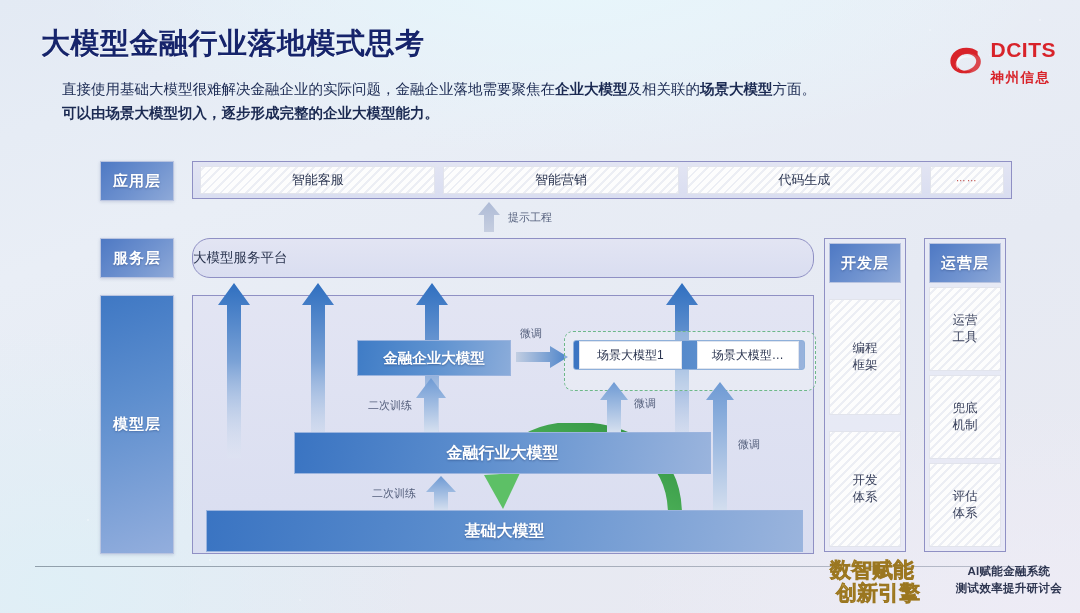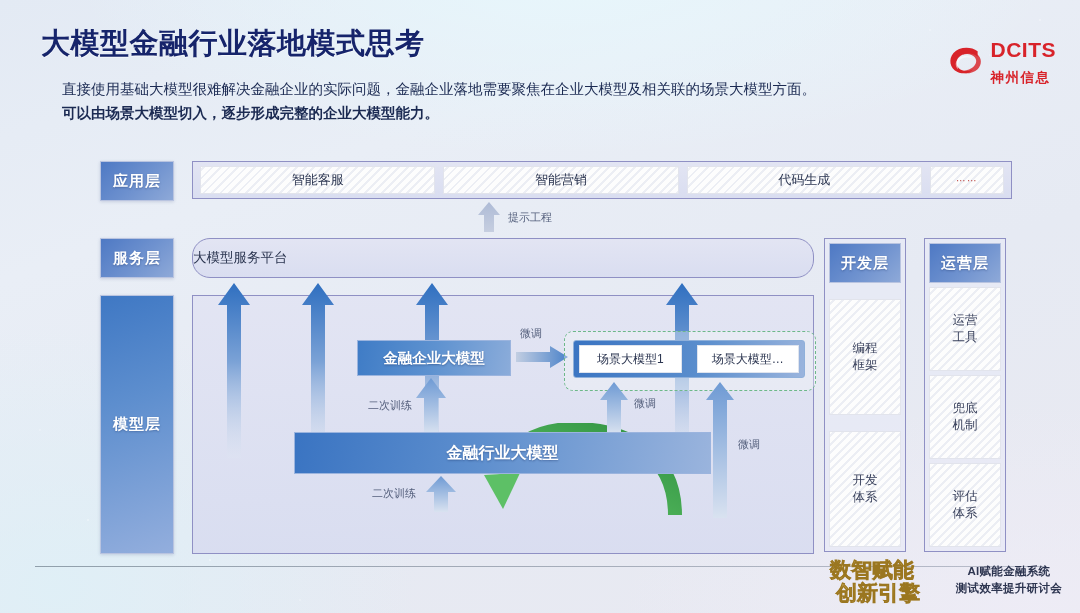--- a/index.html
+++ b/index.html
@@ -37,21 +37,21 @@
     position:absolute;left:41px;top:24px;
     font-size:29px;font-weight:bold;letter-spacing:.5px;
     color:#16246b;
     text-shadow:0 1px 0 rgba(255,255,255,.6);
     white-space:nowrap;
   }
   .subtitle{
     position:absolute;left:62px;top:77px;width:940px;
     font-size:14.5px;line-height:24px;color:#1b2a52;white-space:nowrap;
   }
-  .subtitle .b{font-weight:normal;}
+  .subtitle .b{font-weight:bold;}
   .subtitle .l2{font-weight:bold;display:block;}
 
   
   .logo{position:absolute;right:24px;top:39px;display:flex;align-items:center;gap:7px;}
   .logo-mark{width:36px;height:34px;flex:0 0 auto;}
   .logo-txt{line-height:1;}
   .logo-en{font-size:21px;font-weight:bold;color:#d8232a;letter-spacing:.5px;font-family:"Liberation Sans",sans-serif;}
   .logo-cn{font-size:13.5px;font-weight:bold;color:#d8232a;letter-spacing:1.5px;margin-top:11px;}
 
   
@@ -106,21 +106,21 @@
   .box-base{left:190px;top:360px;width:595px;height:40px;font-size:16px;
     background:linear-gradient(100deg,#3a74c2 0%,#5e8fce 45%,#9ab4dd 100%);
     border:1px solid #9bb4de;}
 
   
   .scene-dash{
     position:absolute;left:548px;top:181px;width:250px;height:58px;
     border:1px dashed #6db88a;border-radius:9px;background:rgba(247,250,250,.35);
   }
   .scene-inner{
-    position:absolute;left:557px;top:190px;width:232px;height:38px;
+    position:absolute;left:557px;top:190px;width:232px;height:30px;
     background:linear-gradient(100deg,#3a74c2 0%,#5b8ecd 55%,#9ab4dd 100%);
     border:1px solid #8fb0da;border-radius:3px;
     display:flex;align-items:center;justify-content:space-between;padding:0 5px;box-sizing:border-box;gap:15px;
   }
   .scene-box{
     flex:1 1 0;height:26px;background:#fff;border:1px solid #dfe4ee;
     display:flex;align-items:center;justify-content:center;
     font-size:12px;color:#2b3550;
   }
 
@@ -283,20 +283,21 @@
     </svg>
     <div class="lbl" style="left:722px;top:287px;">微调</div>
 
     <div class="box box-ind">金融行业大模型</div>
 
     <svg class="uarrow" style="left:410px;top:326px;width:30px;height:36px;" viewBox="0 0 30 36" preserveAspectRatio="none">
       <polygon points="15,0 30,16 22,16 22,36 8,36 8,16 0,16" fill="url(#gU2)"></polygon>
     </svg>
     <div class="lbl" style="left:356px;top:336px;">二次训练</div>
 
+    <div class="box box-base">基础大模型</div>
 
     <div class="col col-dev">
       <div class="col-head">开发层</div>
       <div class="col-cell hatch">
         <span>编程</span>
         <span>框架</span>
       </div>
       <div class="col-cell hatch">
         <span>开发</span>
         <span>体系</span>

